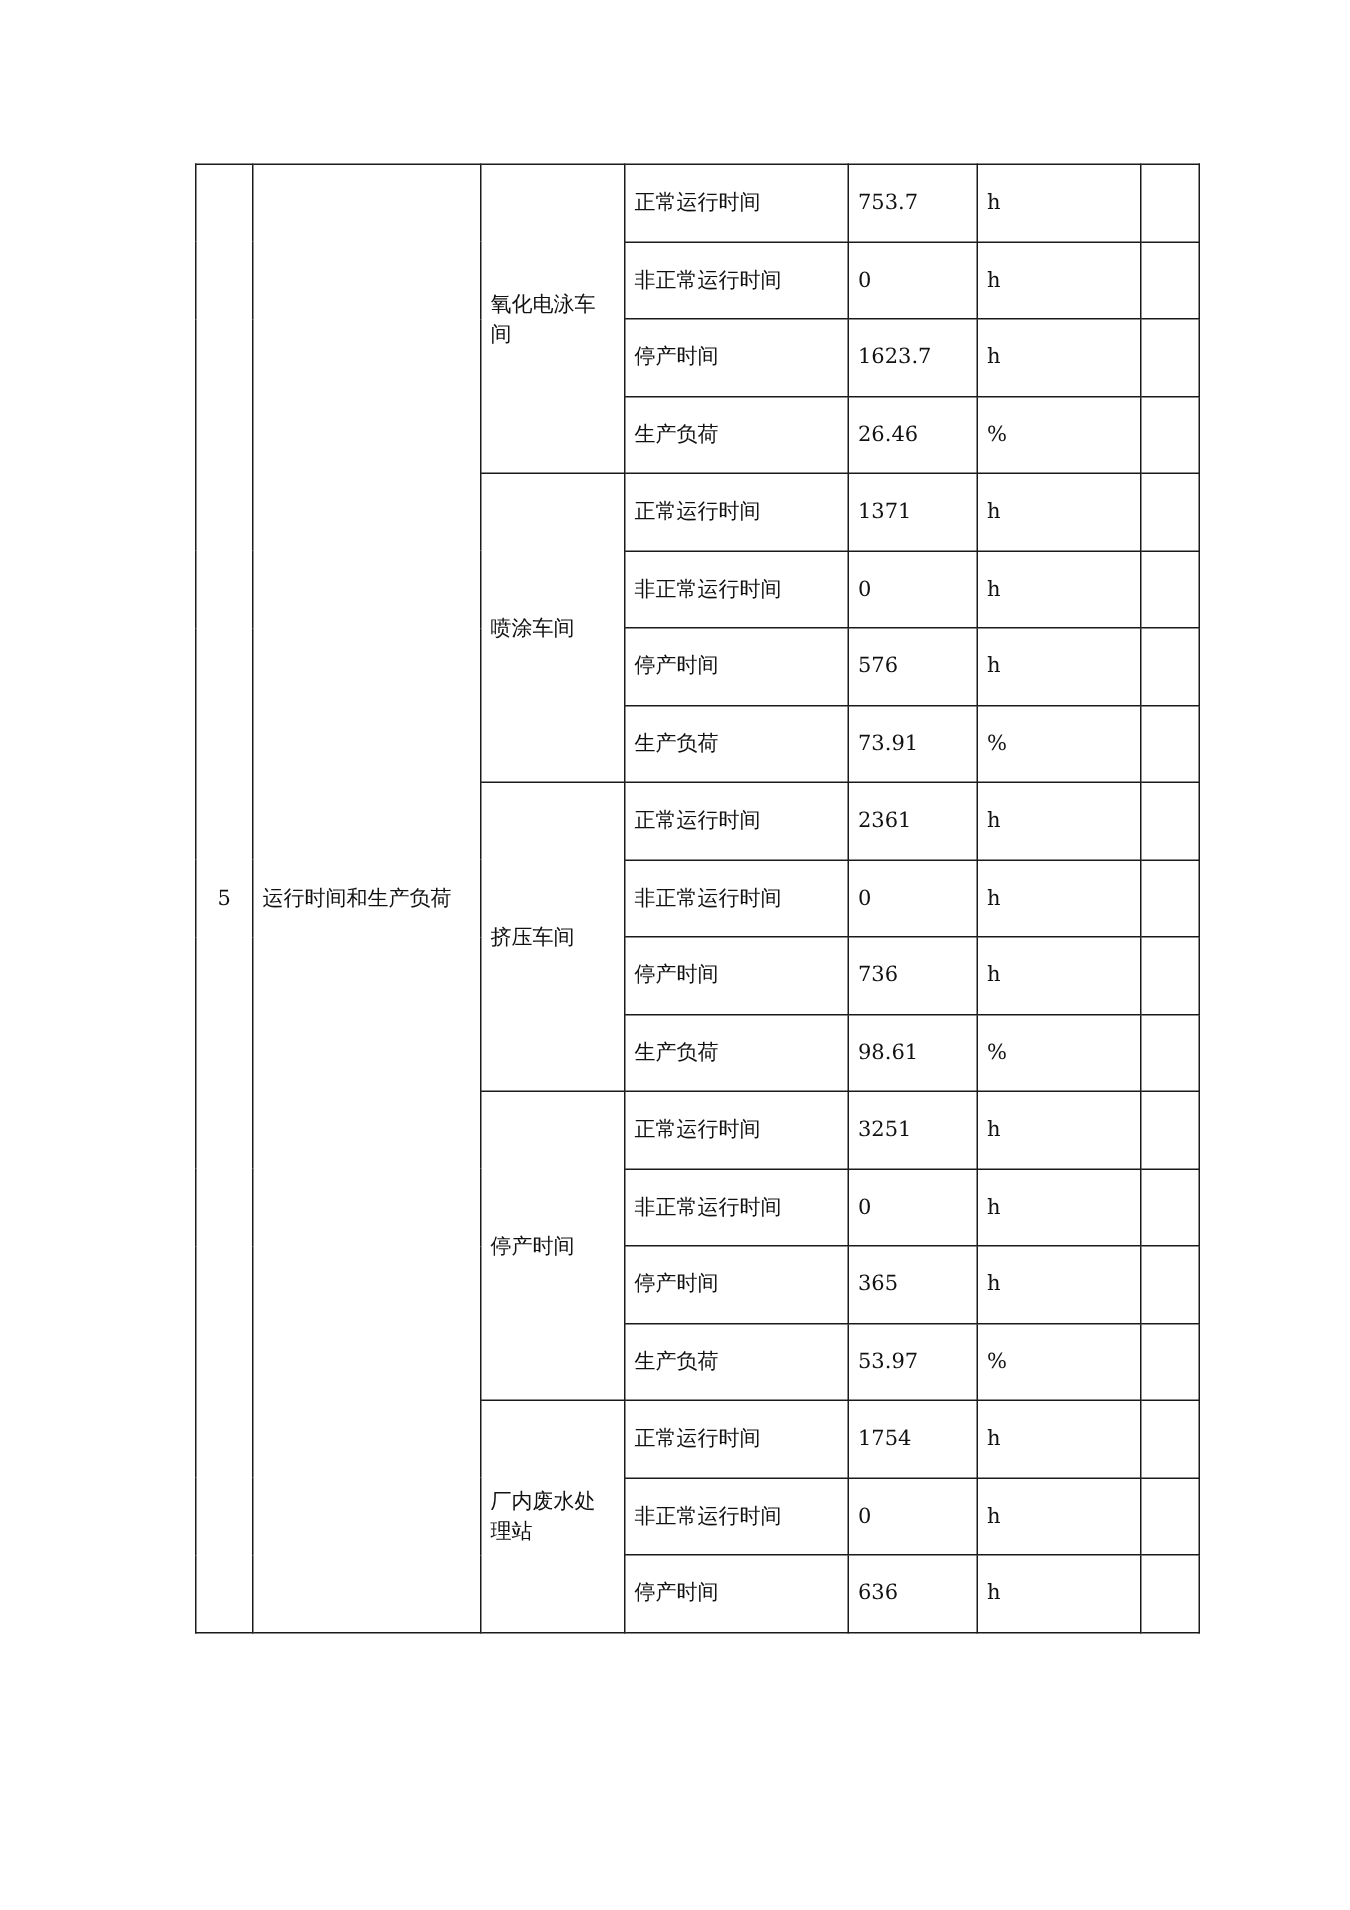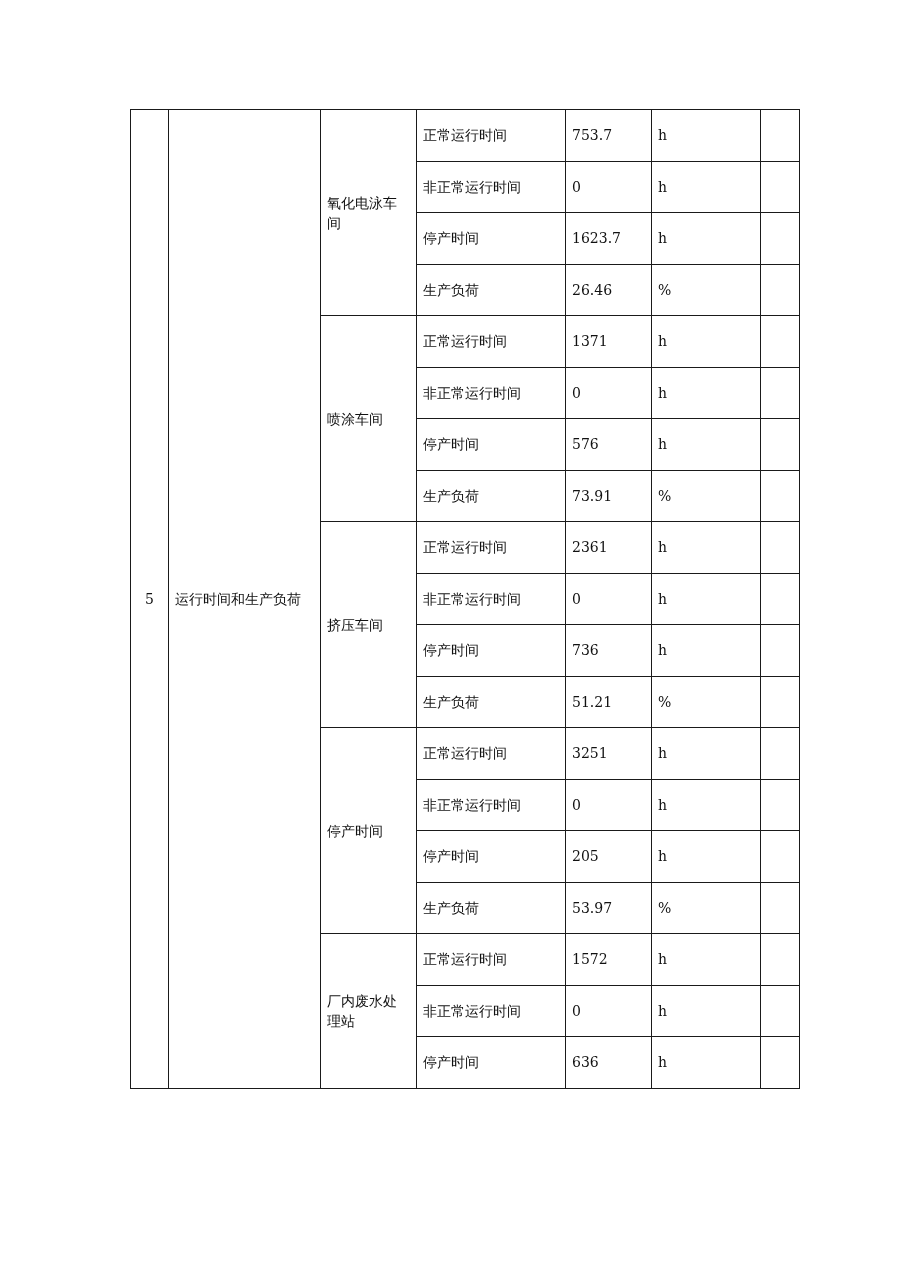--- a/index.html
+++ b/index.html
@@ -112,55 +112,55 @@
       <td></td>
     </tr>
     <tr>
       <td>停产时间</td>
       <td>736</td>
       <td>h</td>
       <td></td>
     </tr>
     <tr>
       <td>生产负荷</td>
-      <td>51.21</td>
+      <td>98.61</td>
       <td>%</td>
       <td></td>
     </tr>
 
     <tr>
       <td rowspan="4">停产时间</td>
       <td>正常运行时间</td>
       <td>3251</td>
       <td>h</td>
       <td></td>
     </tr>
     <tr>
       <td>非正常运行时间</td>
       <td>0</td>
       <td>h</td>
       <td></td>
     </tr>
     <tr>
       <td>停产时间</td>
-      <td>205</td>
+      <td>365</td>
       <td>h</td>
       <td></td>
     </tr>
     <tr>
       <td>生产负荷</td>
       <td>53.97</td>
       <td>%</td>
       <td></td>
     </tr>
 
     <tr>
       <td rowspan="3">厂内废水处理站</td>
       <td>正常运行时间</td>
-      <td>1572</td>
+      <td>1754</td>
       <td>h</td>
       <td></td>
     </tr>
     <tr>
       <td>非正常运行时间</td>
       <td>0</td>
       <td>h</td>
       <td></td>
     </tr>
     <tr>

